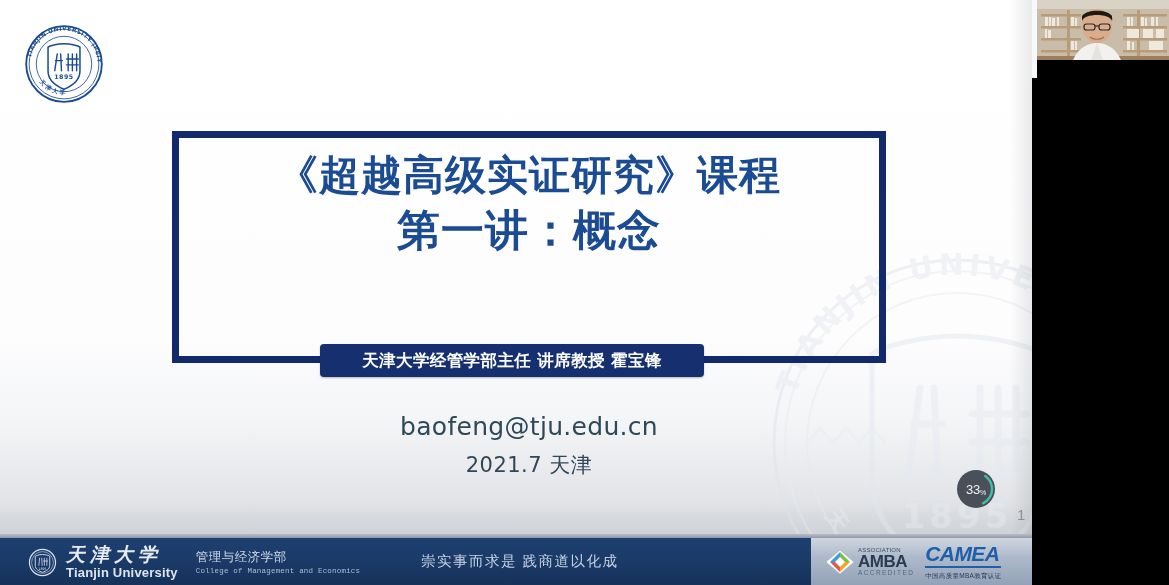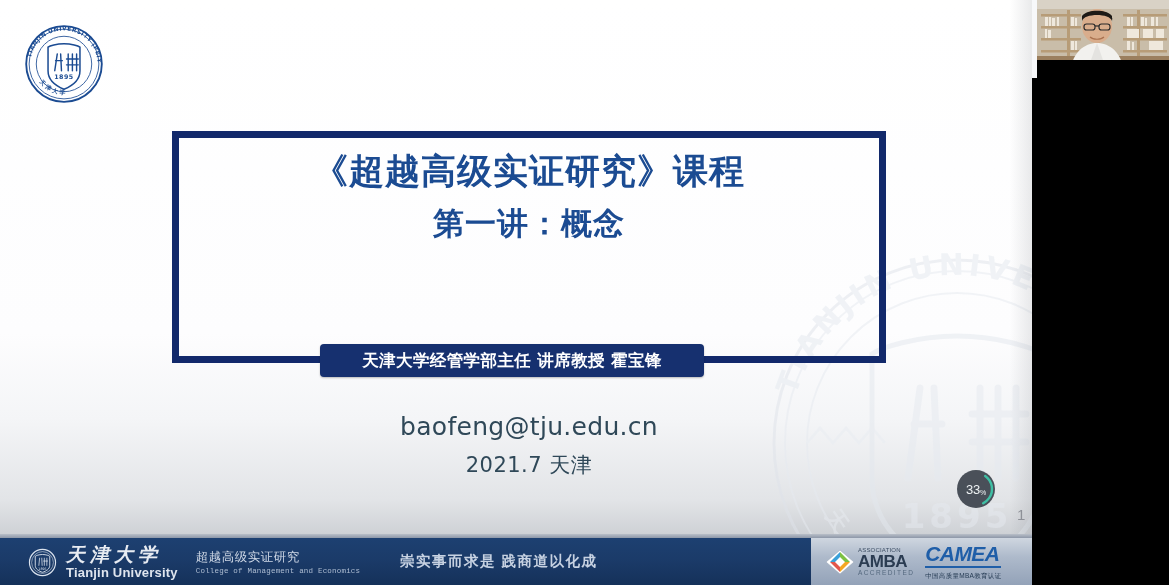--- a/index.html
+++ b/index.html
@@ -49,22 +49,22 @@
   }
   #title-block{
     position:absolute;left:172px;top:150px;width:714px;height:140px;
     text-align:center;
   }
   .title-line{
     font-family:"DejaVu Sans","Liberation Sans",sans-serif;
     font-weight:700;color:#1b4b92;letter-spacing:1px;
     line-height:1.22;
   }
-  #title-line-1{font-size:35px;}
-  #title-line-2{font-size:31px;margin-top:12px;}
+  #title-line-1{font-size:41px;}
+  #title-line-2{font-size:43px;margin-top:4px;}
 
   
   #speaker-banner{
     position:absolute;left:320px;top:344px;width:384px;height:33px;
     background:#16306f;border-radius:4px;
     display:flex;align-items:center;justify-content:center;
     box-shadow:0 1px 2px rgba(0,0,0,.25);
   }
   #speaker-banner span{
     font-family:"DejaVu Sans","Liberation Sans",sans-serif;
@@ -128,22 +128,22 @@
   }
   #footer-dept{display:flex;flex-direction:column;line-height:1;margin-left:9px;padding-top:2px;}
   #footer-dept .cn{
     font-family:"DejaVu Serif","Liberation Serif",serif;
     color:#cfd8e6;font-size:12.5px;letter-spacing:.5px;
   }
   #footer-dept .en{
     color:#aebdd2;font-size:7.5px;letter-spacing:.2px;margin-top:4px;font-family:Liberation Mono, monospace;
   }
   #footer-motto{
-    position:absolute;left:400px;top:14px;
-    color:#c7d2e2;font-size:14.5px;letter-spacing:1.5px;font-weight:bold;
+    position:absolute;left:421px;top:14px;
+    color:#c7d2e2;font-size:14.5px;letter-spacing:1.5px;
   }
   #footer-accred{
     position:absolute;left:811px;top:0;width:221px;height:47px;
     background:linear-gradient(to bottom,#cfd6e0 0%,#aebacb 40%,#93a2b8 100%);
     display:flex;align-items:center;gap:7px;padding-left:14px;box-sizing:border-box;
   }
   #amba-mark{display:flex;align-items:center;gap:3px;}
   #amba-mark svg{display:block;}
   #amba-text{display:flex;flex-direction:column;line-height:1;justify-content:flex-end;}
   #amba-text .assoc{font-size:6px;color:#3c4d63;letter-spacing:.2px;}
@@ -298,21 +298,21 @@
               <path d="M21.5 18 L27 18"></path>
             </g>
             <text x="20" y="30" text-anchor="middle" font-family="DejaVu Sans, sans-serif" font-size="4.5" fill="#dbe3ee">1895</text>
           </svg>
         </div>
         <div id="footer-univ">
           <span class="cn">天津大学</span>
           <span class="en">Tianjin University</span>
         </div>
         <div id="footer-dept">
-          <span class="cn">超越高级实证研究</span>
+          <span class="cn">管理与经济学部</span>
           <span class="en">College of Management and Economics</span>
         </div>
       </div>
 
       <div id="footer-motto">崇实事而求是  践商道以化成</div>
 
       <div id="footer-accred">
         <div id="amba-mark">
           <svg width="30" height="26" viewBox="0 0 30 26" xmlns="http://www.w3.org/2000/svg">
             <polygon points="15,1 29,13 15,25 1,13" fill="#ffffff" stroke="#9aa8bb" stroke-width="0.6"></polygon>

